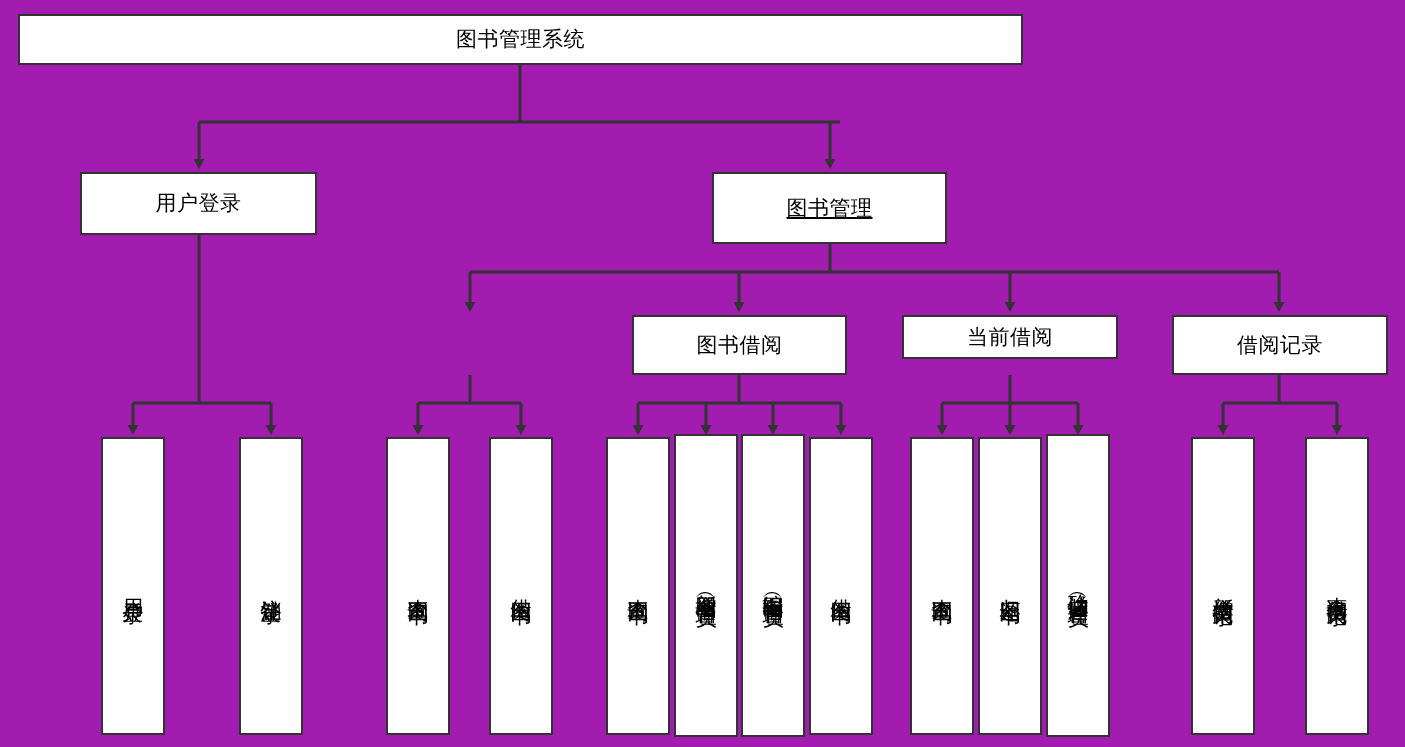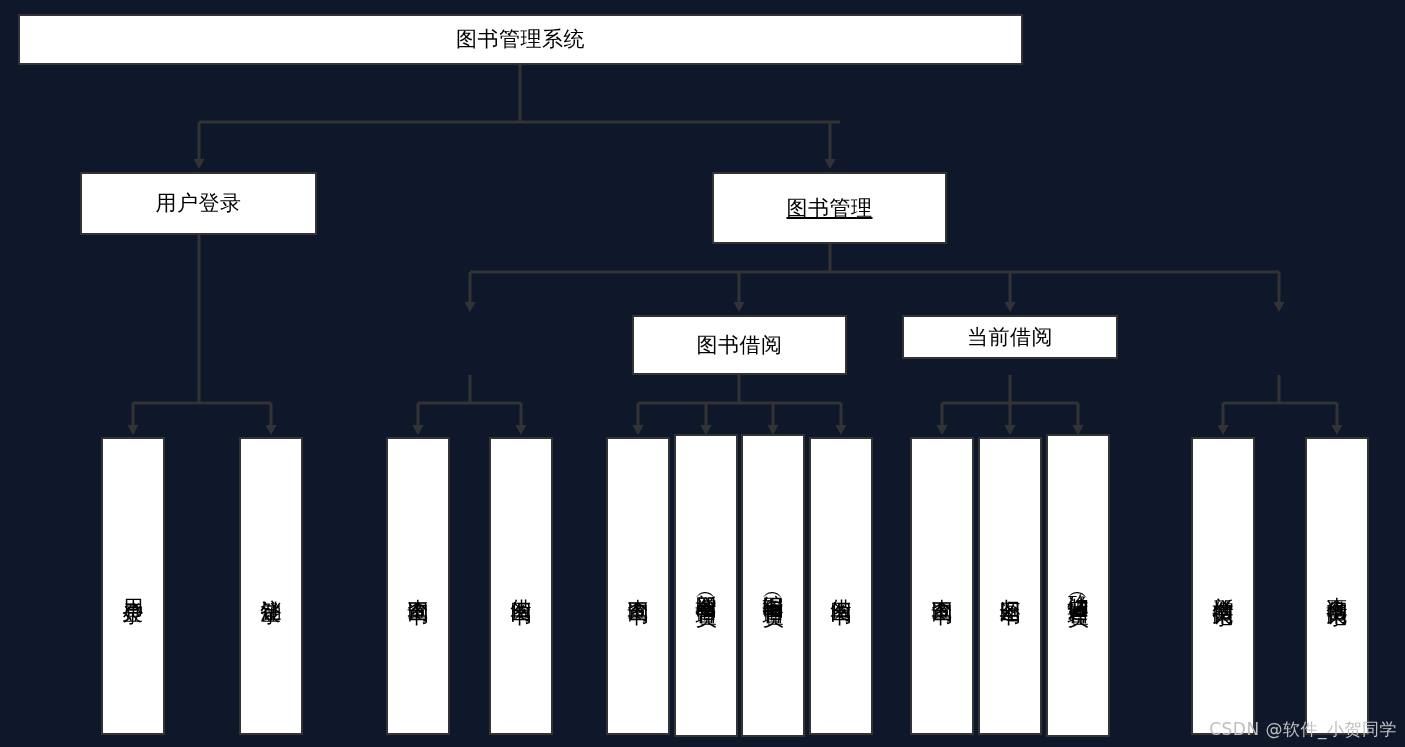--- a/index.html
+++ b/index.html
@@ -7,21 +7,21 @@
     padding: 0;
     background: #ffffff;
   }
   body {
     font-family: "DejaVu Sans", "Liberation Sans", sans-serif;
   }
   #canvas {
     position: relative;
     width: 1405px;
     height: 747px;
-    background: #0f172a;
+    background: #a21caf;
     overflow: hidden;
   }
   #edges {
     position: absolute;
     left: 0;
     top: 0;
     width: 1405px;
     height: 747px;
     pointer-events: none;
   }
@@ -128,20 +128,23 @@
   <div class="node h" style="left:712px; top:172px; width:235px; height:72px;text-decoration:underline;">
     <span>图书管理</span>
   </div>
 
   <div class="node h" style="left:632px; top:315px; width:215px; height:60px;">
     <span>图书借阅</span>
   </div>
   <div class="node h" style="left:902px; top:315px; width:216px; height:44px;">
     <span>当前借阅</span>
   </div>
+  <div class="node h" style="left:1172px; top:315px; width:216px; height:60px;">
+    <span>借阅记录</span>
+  </div>
 
   <div class="node v" style="left:101px; top:437px; width:64px; height:298px;">
     <span class="vtxt">用户登录</span>
   </div>
   <div class="node v" style="left:239px; top:437px; width:64px; height:298px;">
     <span class="vtxt">注销登录</span>
   </div>
 
   <div class="node v" style="left:386px; top:437px; width:64px; height:298px;">
     <span class="vtxt">查询图书</span>
@@ -173,15 +176,14 @@
     <span class="vtxt">确认归还（管理员）</span>
   </div>
 
   <div class="node v" style="left:1191px; top:437px; width:64px; height:298px;">
     <span class="vtxt">新增借阅记录</span>
   </div>
   <div class="node v" style="left:1305px; top:437px; width:64px; height:298px;">
     <span class="vtxt">查询借阅记录</span>
   </div>
 
-  <div class="watermark">CSDN @软件_小贺同学</div>
 
 </div>
 
 </body></html>

